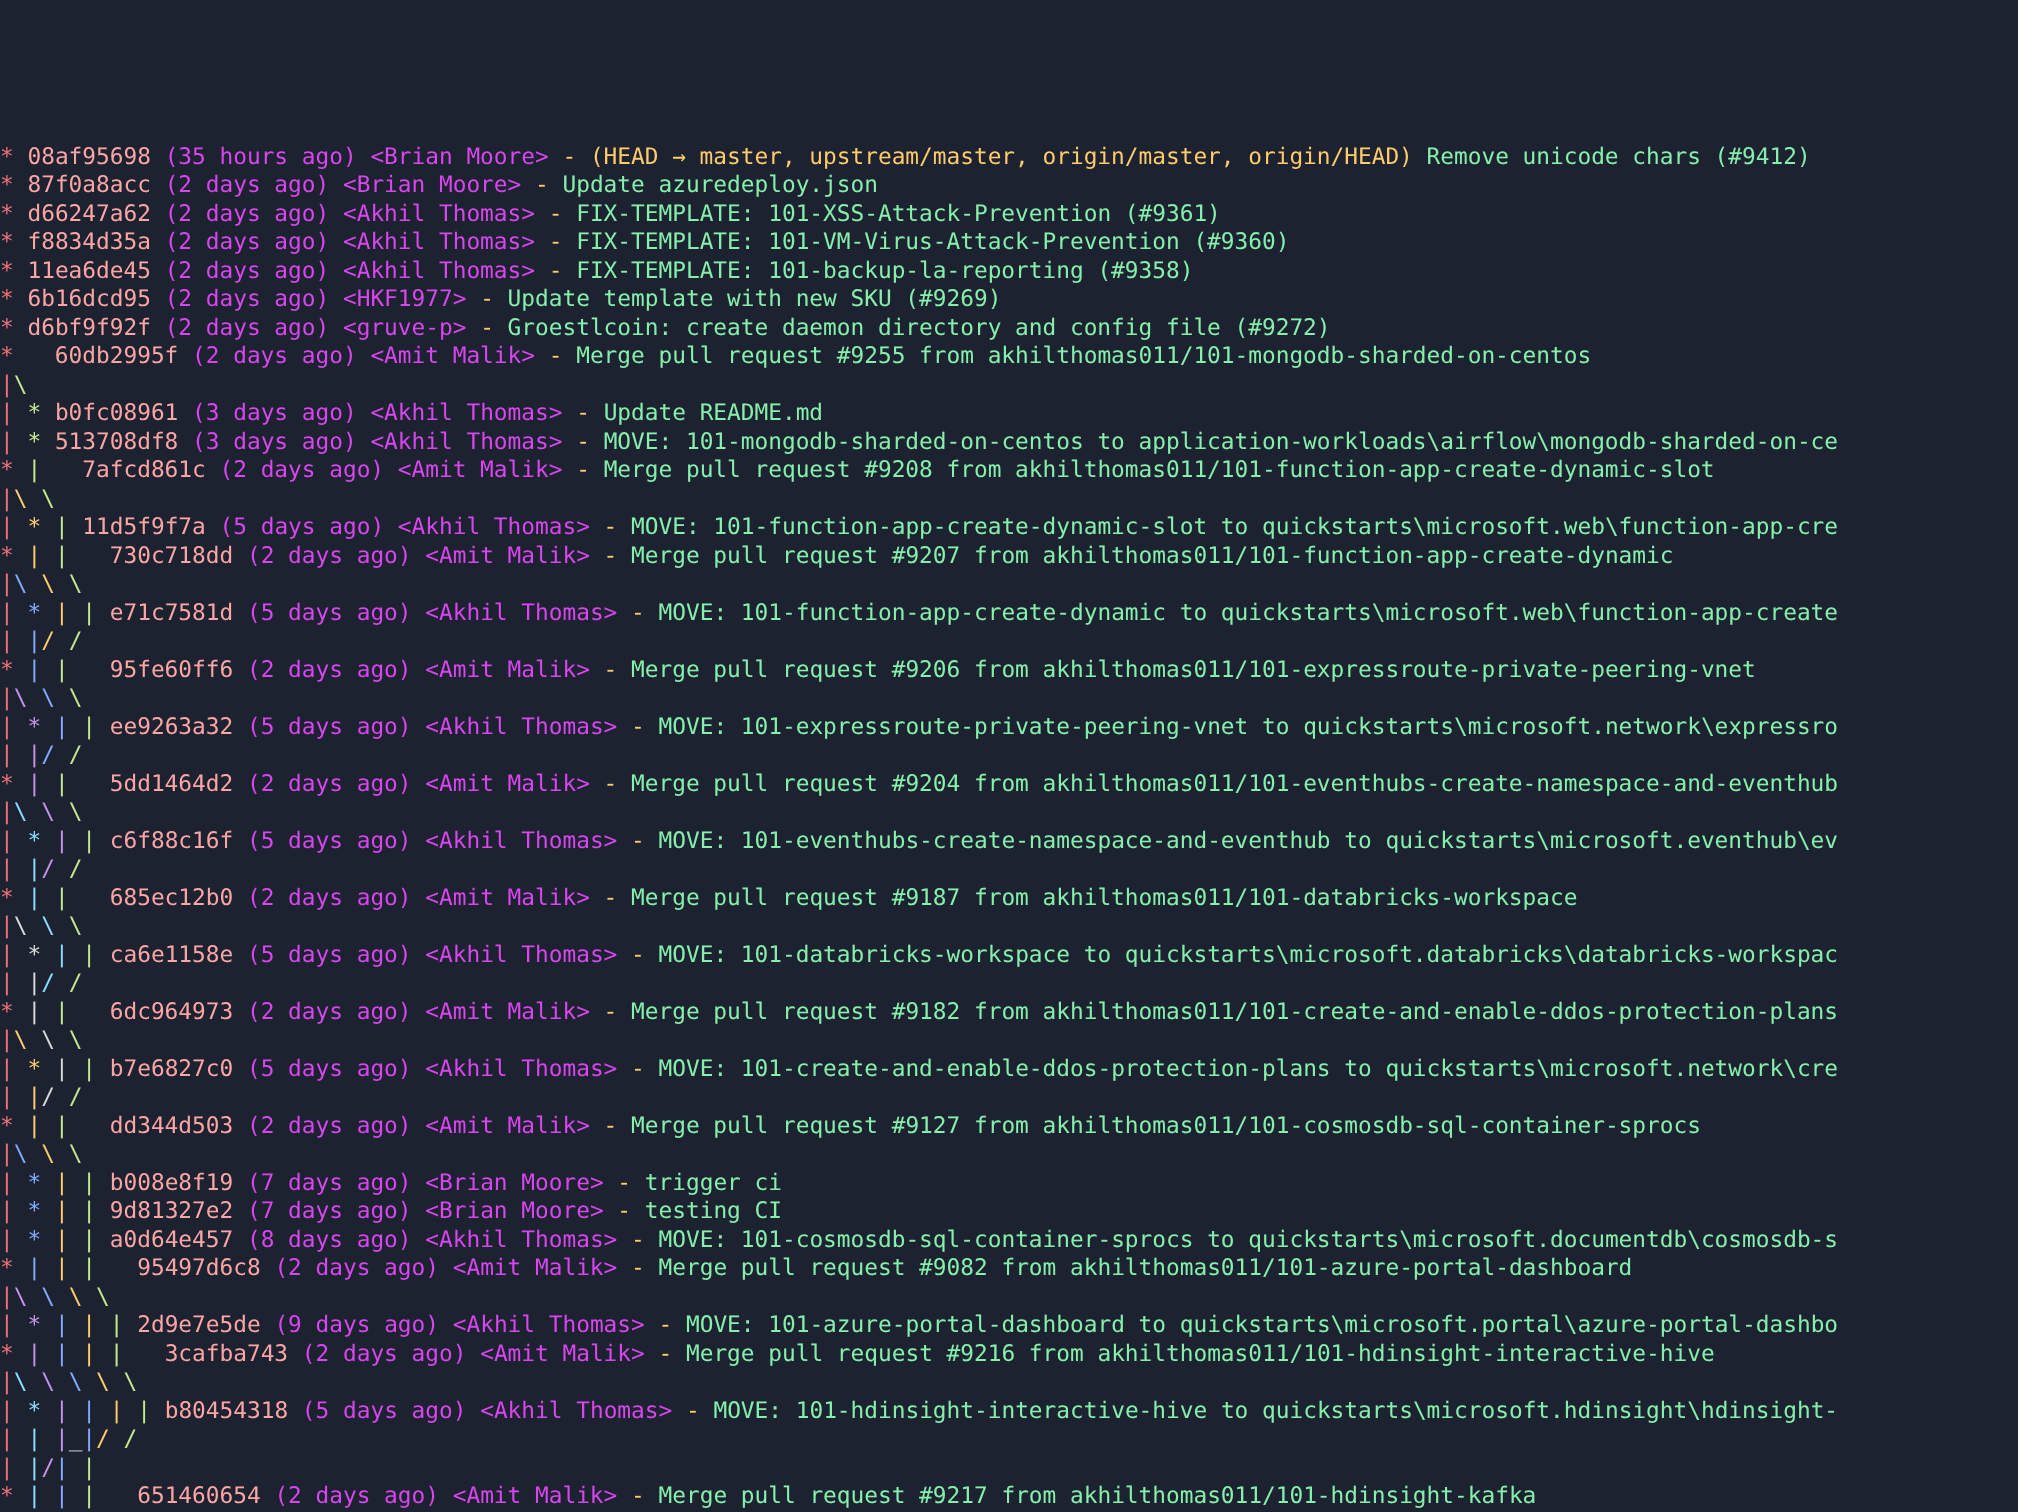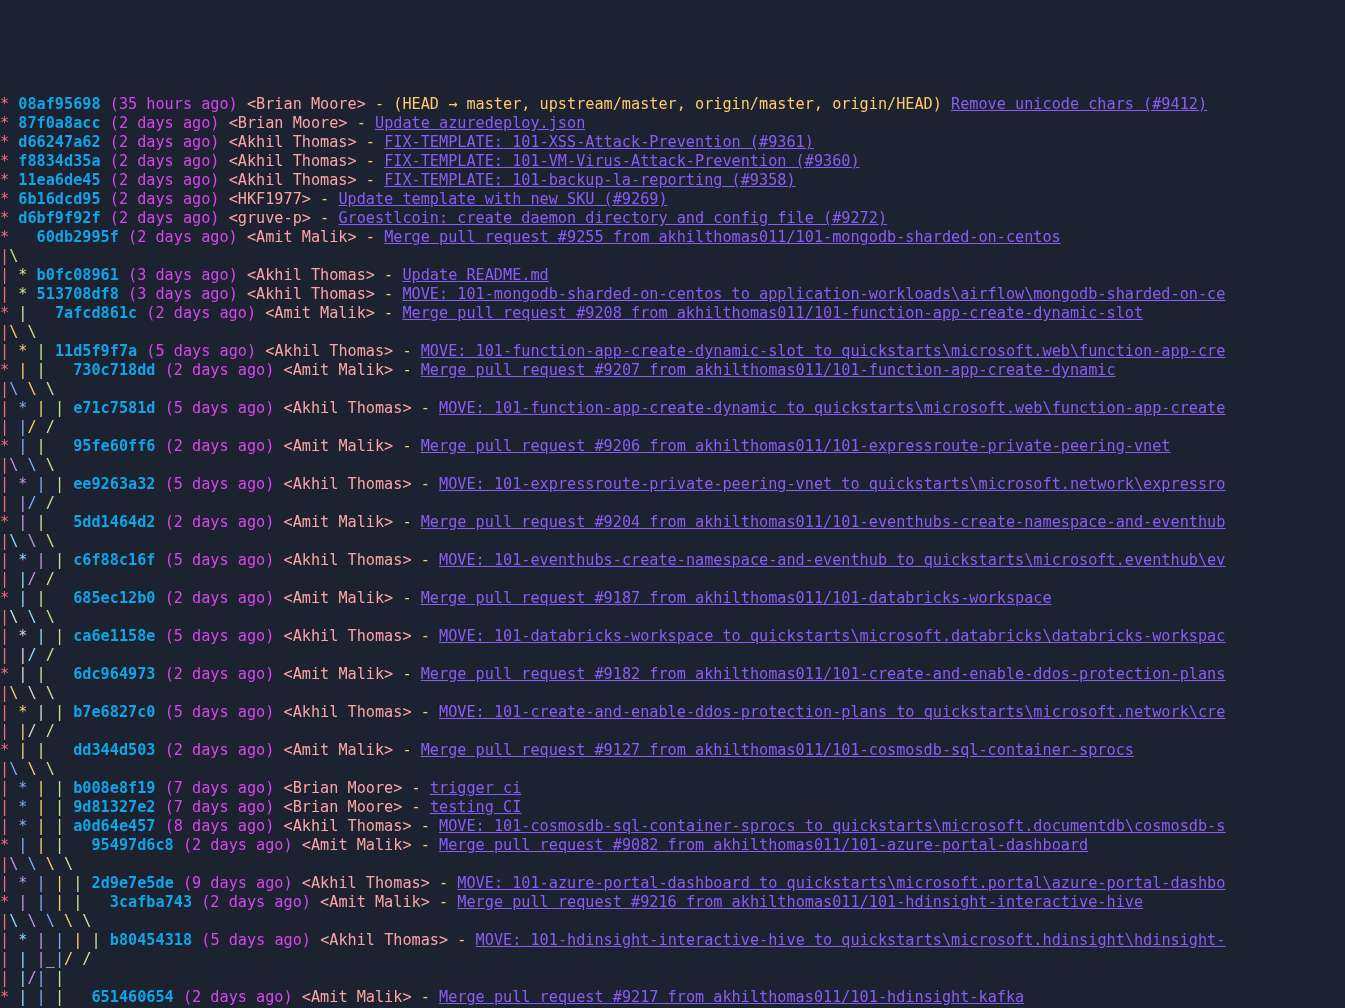--- a/index.html
+++ b/index.html
@@ -15,25 +15,25 @@
     overflow: hidden;
     white-space: pre;
   }
   #log {
     padding: 0;
   }
   .line {
     white-space: pre;
     overflow: hidden;
   }
-  .hash    { color: #0ea5e9; font-weight: bold; }          
+  .hash    { color: #fca5a5; }          
   .age     { color: #d946ef; }          
-  .author  { color: #fca5a5; }          
+  .author  { color: #d946ef; }          
   .refs    { color: #ffcb6b; }          
-  .msg     { color: #8b5cf6; text-decoration: underline; }          
+  .msg     { color: #86efac; }          
   .dash    { color: #ffcb6b; }
 
   
   .g0 { color: #d8d8d8; }  
   .g1 { color: #f07178; }  
   .g2 { color: #c3e88d; }  
   .g3 { color: #ffcb6b; }  
   .g4 { color: #82aaff; }  
   .g5 { color: #c792ea; }  
   .g6 { color: #89ddff; }  

